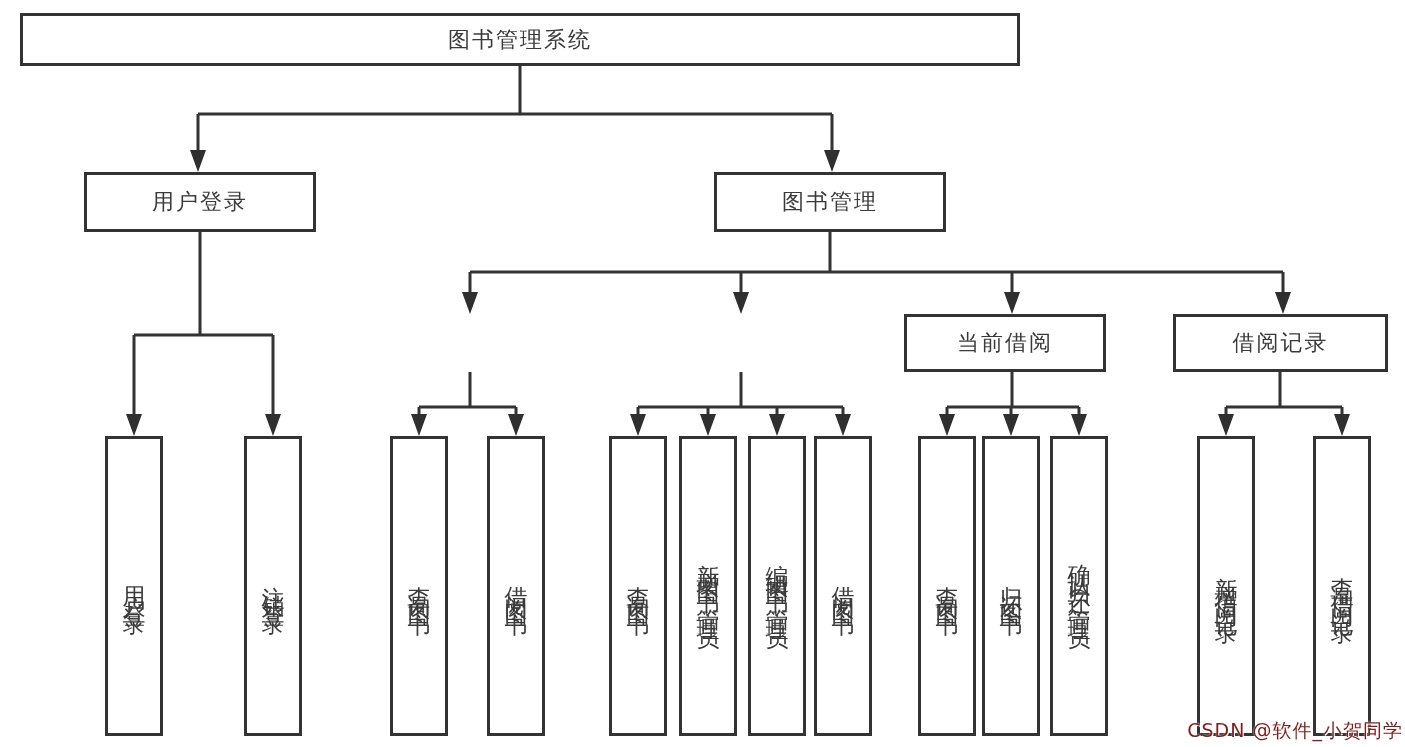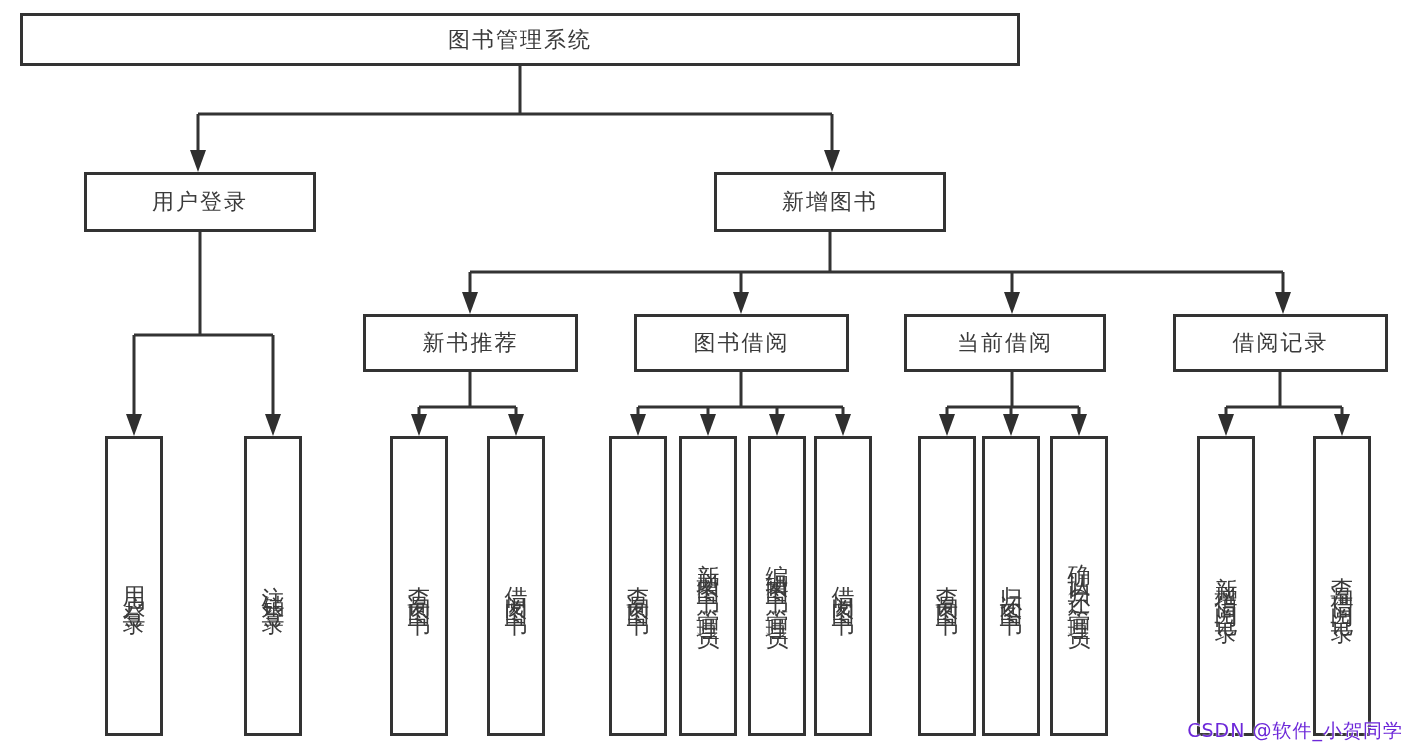--- a/index.html
+++ b/index.html
@@ -13,21 +13,21 @@
     color:#3a3a3a;font-size:22px;letter-spacing:2px;white-space:nowrap;
     box-sizing:border-box;
   }
   .leaf{
     writing-mode:vertical-rl;text-orientation:mixed;
     letter-spacing:9px;line-height:1;font-size:23px;
   }
   svg.wires{position:absolute;left:0;top:0;pointer-events:none;}
   .watermark{
     position:absolute;right:2px;bottom:3px;
-    font-size:19px;color:#6d28d9;letter-spacing:1px;
+    font-size:19px;color:#7f1d1d;letter-spacing:1px;
     text-shadow:0 0 2px #ffffff,1px 1px 0 #ffffff;
     white-space:nowrap;
   }
 </style>
 </head>
 <body>
 
 <div class="canvas">
 
   <svg class="wires" width="1405" height="747">
@@ -71,29 +71,23 @@
   </svg>
 
   <div class="node" style="left:20px;top:13px;width:1000px;height:53px;">
     <span>图书管理系统</span>
   </div>
 
   <div class="node" style="left:84px;top:172px;width:232px;height:60px;">
     <span>用户登录</span>
   </div>
   <div class="node" style="left:714px;top:172px;width:232px;height:60px;">
-    <span>新增图书</span>
+    <span>图书管理</span>
   </div>
 
-  <div class="node" style="left:363px;top:314px;width:215px;height:58px;">
-    <span>新书推荐</span>
-  </div>
-  <div class="node" style="left:634px;top:314px;width:215px;height:58px;">
-    <span>图书借阅</span>
-  </div>
   <div class="node" style="left:904px;top:314px;width:202px;height:58px;">
     <span>当前借阅</span>
   </div>
   <div class="node" style="left:1173px;top:314px;width:215px;height:58px;">
     <span>借阅记录</span>
   </div>
 
   <div class="node leaf" style="left:105px;top:436px;width:58px;height:300px;">
     <span>用户登录</span>
   </div>

